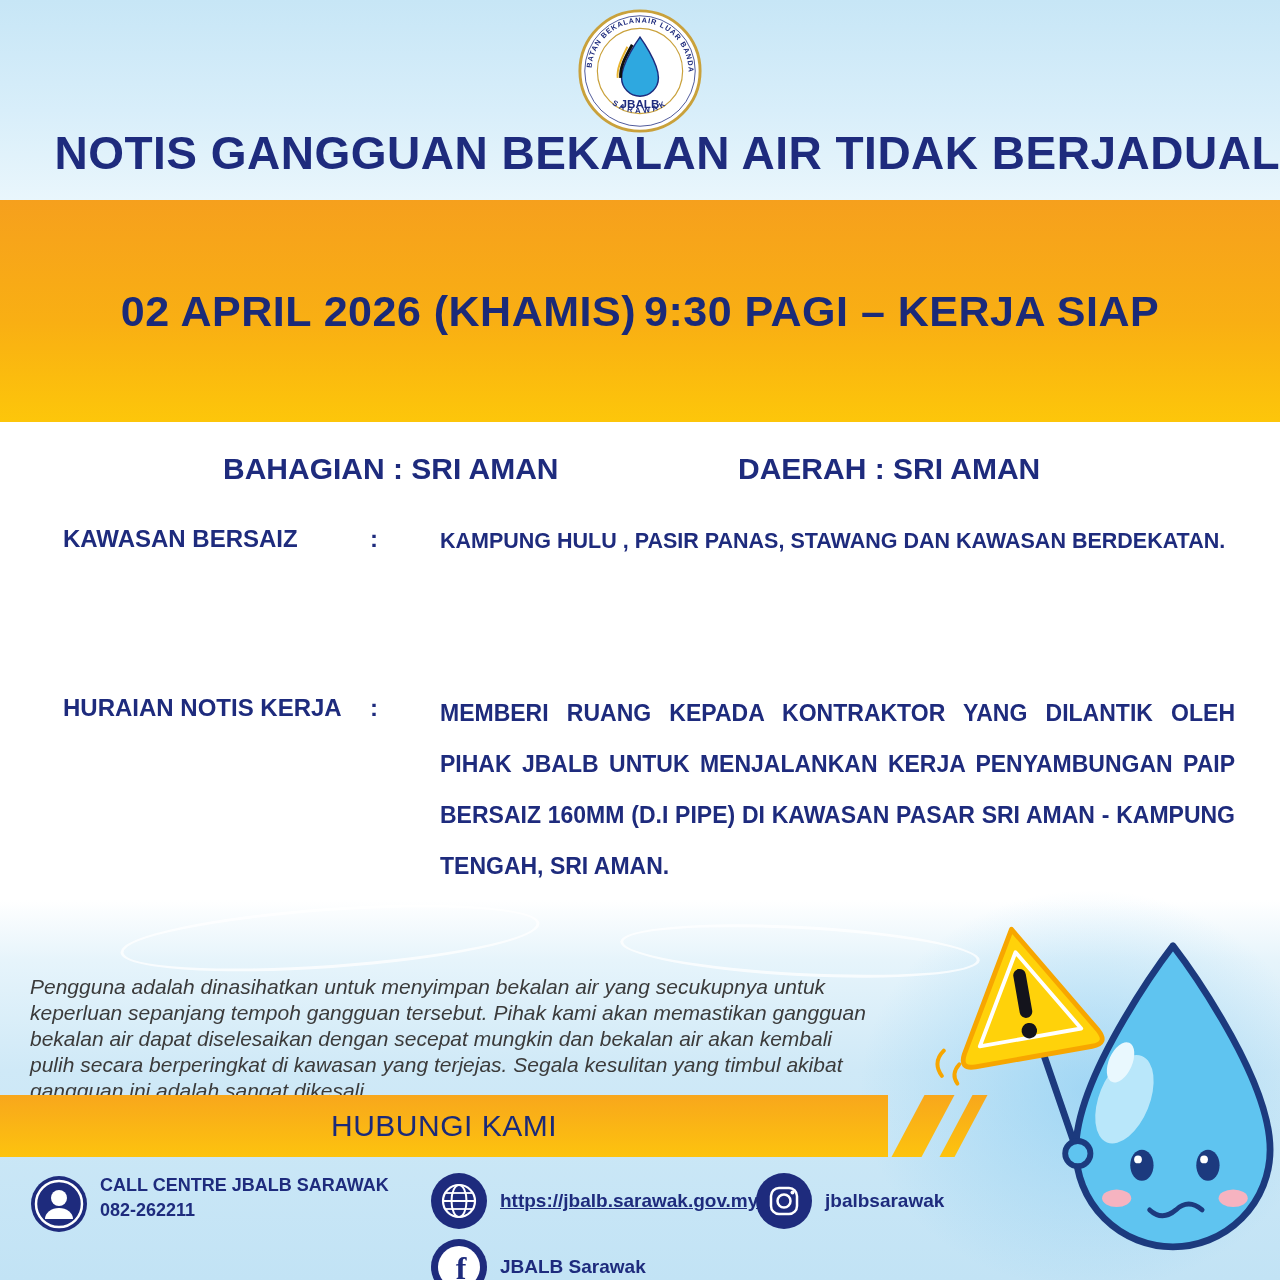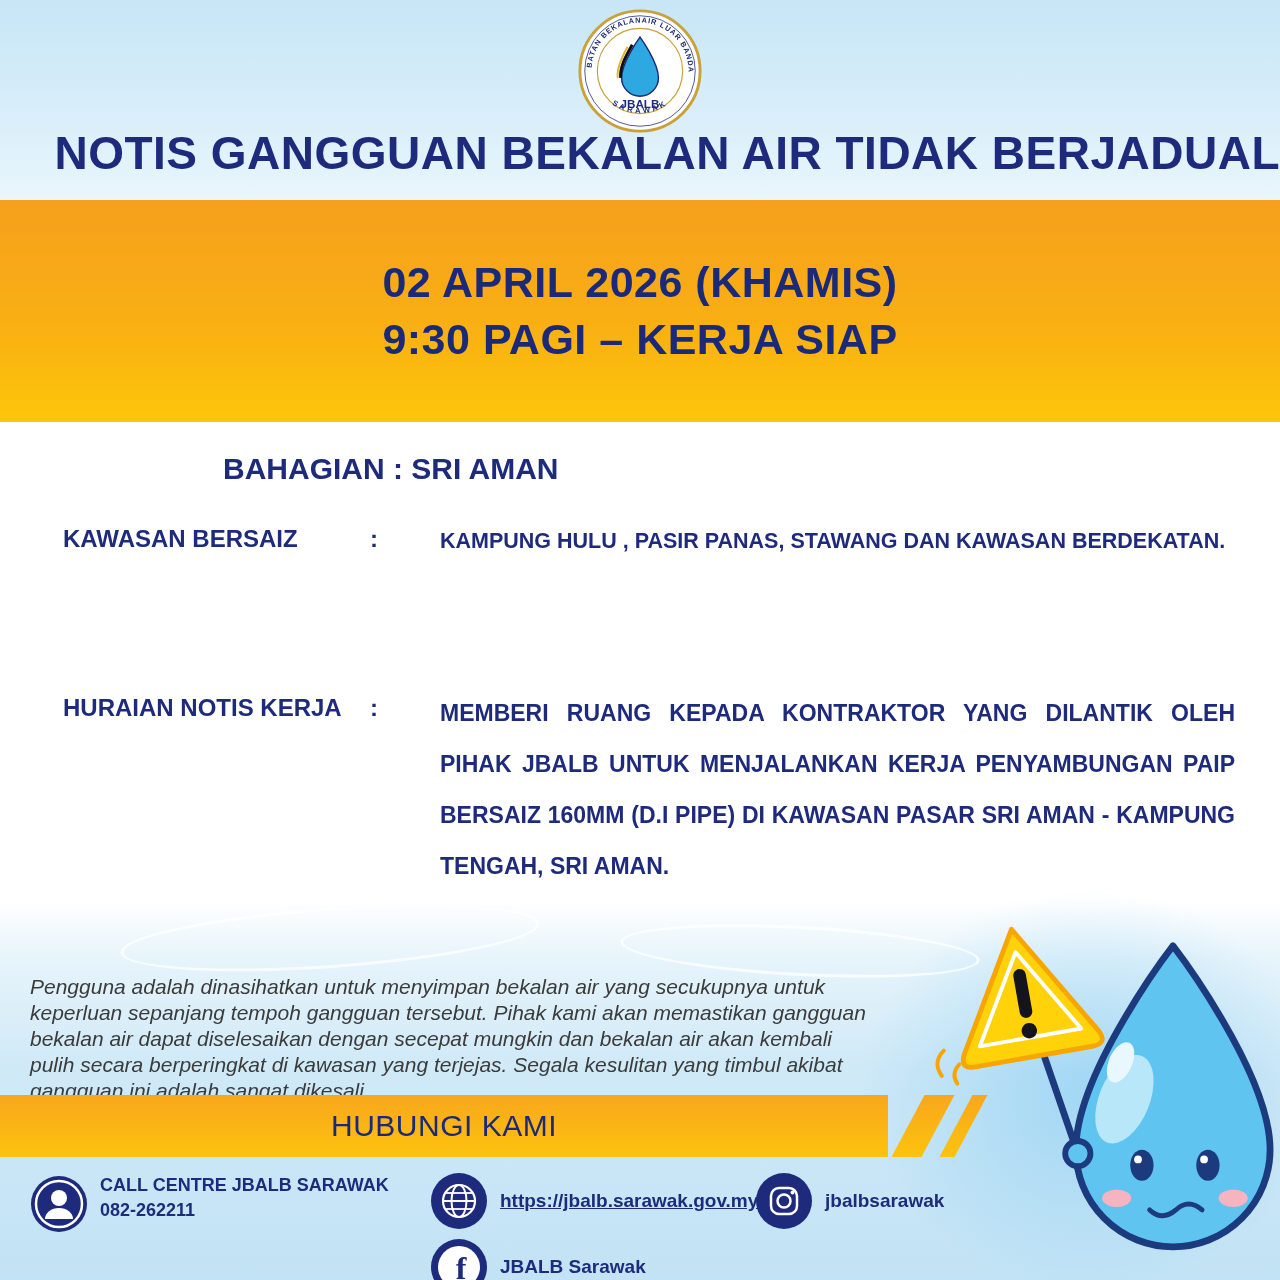--- a/index.html
+++ b/index.html
@@ -9,21 +9,21 @@
   
   .header{position:absolute;left:0;top:0;width:1280px;height:200px;
     background:linear-gradient(180deg,#c7e6f6 0%,#d8eefa 55%,#e9f6fc 100%)}
   .logo{position:absolute;left:50%;top:8px;transform:translateX(-50%)}
   .title{position:absolute;left:0;top:126px;width:1280px;text-align:right;
     font-size:46px;font-weight:700;letter-spacing:.5px;color:#1e2b7d;white-space:nowrap}
 
   
   .schedule{position:absolute;left:0;top:200px;width:1280px;height:222px;
     background:linear-gradient(180deg,#f6a01d 0%,#f9af13 55%,#fdc60a 100%);
-    display:flex;flex-direction:column;align-items:center;justify-content:center;gap:8px}
+    display:flex;flex-direction:row;align-items:center;justify-content:center;gap:8px}
   .schedule-date,.schedule-time{font-size:43px;font-weight:700;color:#1b2a78;letter-spacing:.5px}
 
   
   .details{position:absolute;left:8px;top:422px;width:1280px;height:478px;background:#ffffff;color:#1e2b7d}
   .bahagian{position:absolute;left:215px;top:30px;font-size:30px;font-weight:700}
   .daerah{position:absolute;left:730px;top:30px;font-size:30px;font-weight:700}
   .kw-label{position:absolute;left:55px;top:103px;font-size:24px;font-weight:700}
   .kw-colon{position:absolute;left:362px;top:103px;font-size:24px;font-weight:700}
   .kw-value{position:absolute;left:432px;top:107px;width:800px;font-size:21.5px;font-weight:700}
   .hr-label{position:absolute;left:55px;top:272px;font-size:24px;font-weight:700}
@@ -94,20 +94,21 @@
     <h1 class="title">NOTIS GANGGUAN BEKALAN AIR TIDAK BERJADUAL</h1>
   </header>
 
   <section class="schedule">
     <div class="schedule-date">02 APRIL 2026 (KHAMIS)</div>
     <div class="schedule-time">9:30 PAGI – KERJA SIAP</div>
   </section>
 
   <section class="details">
     <div class="bahagian">BAHAGIAN : SRI AMAN</div>
+    <div class="daerah">DAERAH : SRI AMAN</div>
 
     <div class="kw-label">KAWASAN BERSAIZ</div>
     <div class="kw-colon">:</div>
     <div class="kw-value">KAMPUNG HULU , PASIR PANAS, STAWANG DAN KAWASAN BERDEKATAN.</div>
 
     <div class="hr-label">HURAIAN NOTIS KERJA</div>
     <div class="hr-colon">:</div>
     <div class="hr-value">MEMBERI RUANG KEPADA KONTRAKTOR YANG DILANTIK OLEH PIHAK JBALB UNTUK MENJALANKAN KERJA PENYAMBUNGAN PAIP BERSAIZ 160MM (D.I PIPE) DI KAWASAN PASAR SRI AMAN - KAMPUNG TENGAH, SRI AMAN.</div>
   </section>
 

